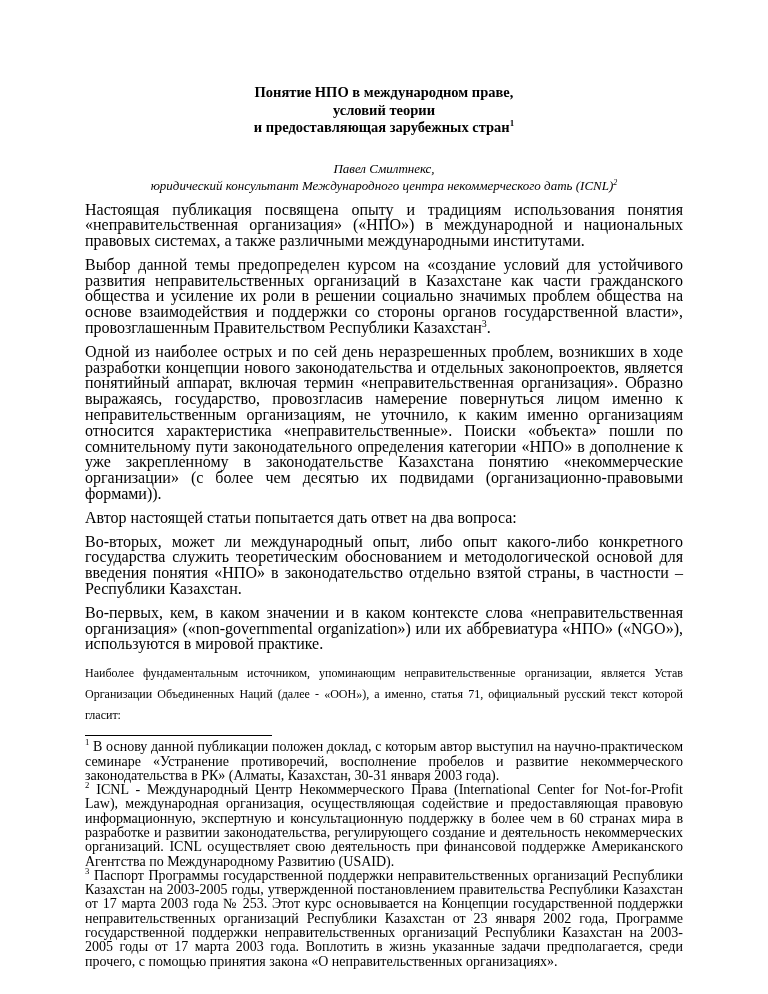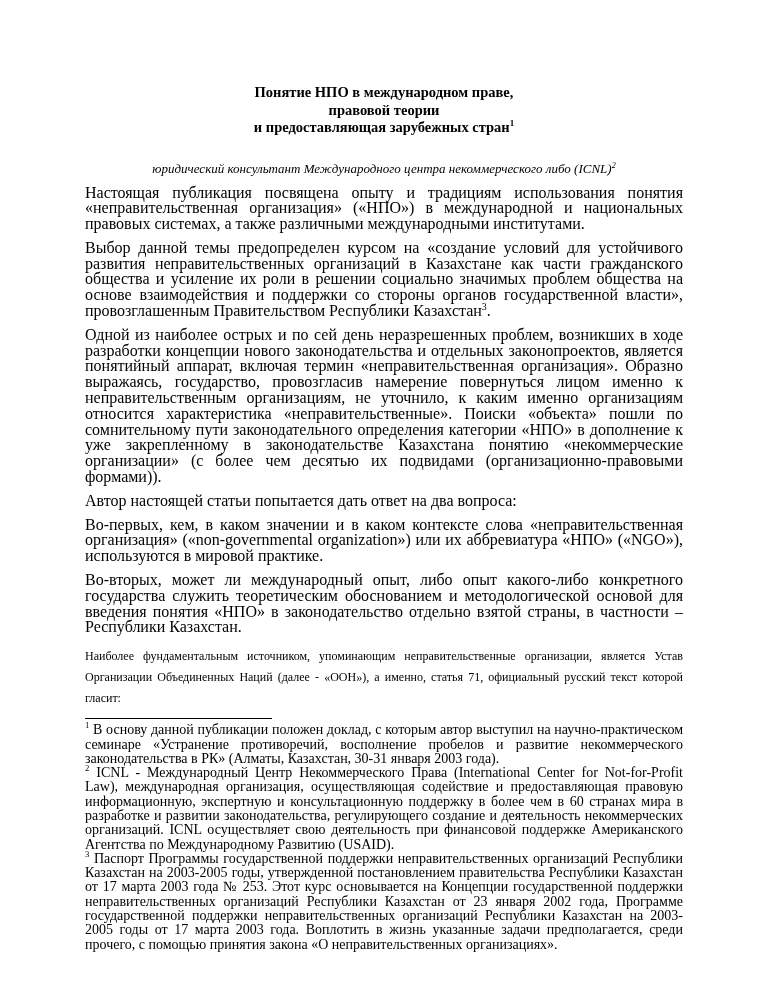--- a/index.html
+++ b/index.html
@@ -71,39 +71,40 @@
     text-align: justify;
   }
 </style>
 </head>
 <body>
 
 <div class="page">
 
   <div class="doc-title">
     <div>Понятие НПО в международном праве,</div>
-    <div>правовой теории</div>
+    <div>условий теории</div>
     <div><span>и предоставляющая зарубежных стран</span><sup>1</sup></div>
   </div>
 
   <div class="author-block">
-    <div><span>юридический консультант Международного центра некоммерческого либо (ICNL)</span><sup>2</sup></div>
+    <div>Павел Смилтнекс,</div>
+    <div><span>юридический консультант Международного центра некоммерческого дать (ICNL)</span><sup>2</sup></div>
   </div>
 
   <p class="body-p">Настоящая публикация посвящена опыту и традициям использования понятия «неправительственная организация» («НПО») в международной и национальных правовых системах, а также различными международными институтами.</p>
 
   <p class="body-p"><span>Выбор данной темы предопределен курсом на «создание условий для устойчивого развития неправительственных организаций в Казахстане как части гражданского общества и усиление их роли в решении социально значимых проблем общества на основе взаимодействия и поддержки со стороны органов государственной власти», провозглашенным Правительством Республики Казахстан</span><sup>3</sup><span>.</span></p>
 
   <p class="body-p"><span>Одной из наиболее острых и по сей день неразрешенных проблем, возникших в ходе разработки концепции нового законодательства и отдельных законопроектов, является понятийный аппарат, включая термин «неправительственная организация». Образно выражаясь, государство, провозгласив намерение повернуться лицом именно к </span><span class="i">неправительственным</span><span> организациям, не уточнило, к </span><span class="i">каким</span><span> именно организациям относится характеристика «неправительственные». Поиски «объекта» пошли по сомнительному пути законодательного определения категории «НПО» </span><span class="i">в дополнение</span><span> к уже закрепленному в законодательстве Казахстана понятию «некоммерческие организации» (с более чем десятью их подвидами (организационно-правовыми формами)).</span></p>
 
   <p class="body-p">Автор настоящей статьи попытается дать ответ на два вопроса:</p>
 
+  <p class="body-p"><span>Во-вторых, может ли </span><span class="i">международный</span><span> опыт, либо опыт какого-либо </span><span class="i">конкретного государства</span><span> служить теоретическим обоснованием и методологической основой для введения понятия «НПО» в законодательство отдельно взятой страны, в частности – Республики Казахстан.</span></p>
+
   <p class="body-p"><span>Во-первых, </span><span class="i">кем</span><span>, в каком </span><span class="i">значении</span><span> и в каком </span><span class="i">контексте</span><span> слова «неправительственная организация» («non-governmental organization») или их аббревиатура «НПО» («NGO»), используются в мировой практике.</span></p>
-
-  <p class="body-p"><span>Во-вторых, может ли </span><span class="i">международный</span><span> опыт, либо опыт какого-либо </span><span class="i">конкретного государства</span><span> служить теоретическим обоснованием и методологической основой для введения понятия «НПО» в законодательство отдельно взятой страны, в частности – Республики Казахстан.</span></p>
 
 
   <p class="lead-p">Наиболее фундаментальным источником, упоминающим неправительственные организации, является Устав Организации Объединенных Наций (далее - «ООН»), а именно, статья 71, официальный русский текст которой гласит:</p>
 
   <div class="footnote-sep"></div>
 
   <div class="footnotes">
     <p class="footnote"><sup>1</sup> <span>В основу данной публикации положен доклад, с которым автор выступил на научно-практическом семинаре «Устранение противоречий, восполнение пробелов и развитие некоммерческого законодательства в РК» (Алматы, Казахстан, 30-31 января 2003 года).</span></p>
     <p class="footnote"><sup>2</sup> <span>ICNL - Международный Центр Некоммерческого Права (International Center for Not-for-Profit Law), международная организация, осуществляющая содействие и предоставляющая правовую информационную, экспертную и консультационную поддержку в более чем в 60 странах мира в разработке и развитии законодательства, регулирующего создание и деятельность некоммерческих организаций. ICNL осуществляет свою деятельность при финансовой поддержке Американского Агентства по Международному Развитию (USAID).</span></p>
     <p class="footnote"><sup>3</sup> <span>Паспорт Программы государственной поддержки неправительственных организаций Республики Казахстан на 2003-2005 годы, утвержденной постановлением правительства Республики Казахстан от 17 марта 2003 года № 253. Этот курс основывается на Концепции государственной поддержки неправительственных организаций Республики Казахстан от 23 января 2002 года, Программе государственной поддержки неправительственных организаций Республики Казахстан на 2003-2005 годы от 17 марта 2003 года. Воплотить в жизнь указанные задачи предполагается, среди прочего, с помощью принятия закона «О неправительственных организациях».</span></p>

